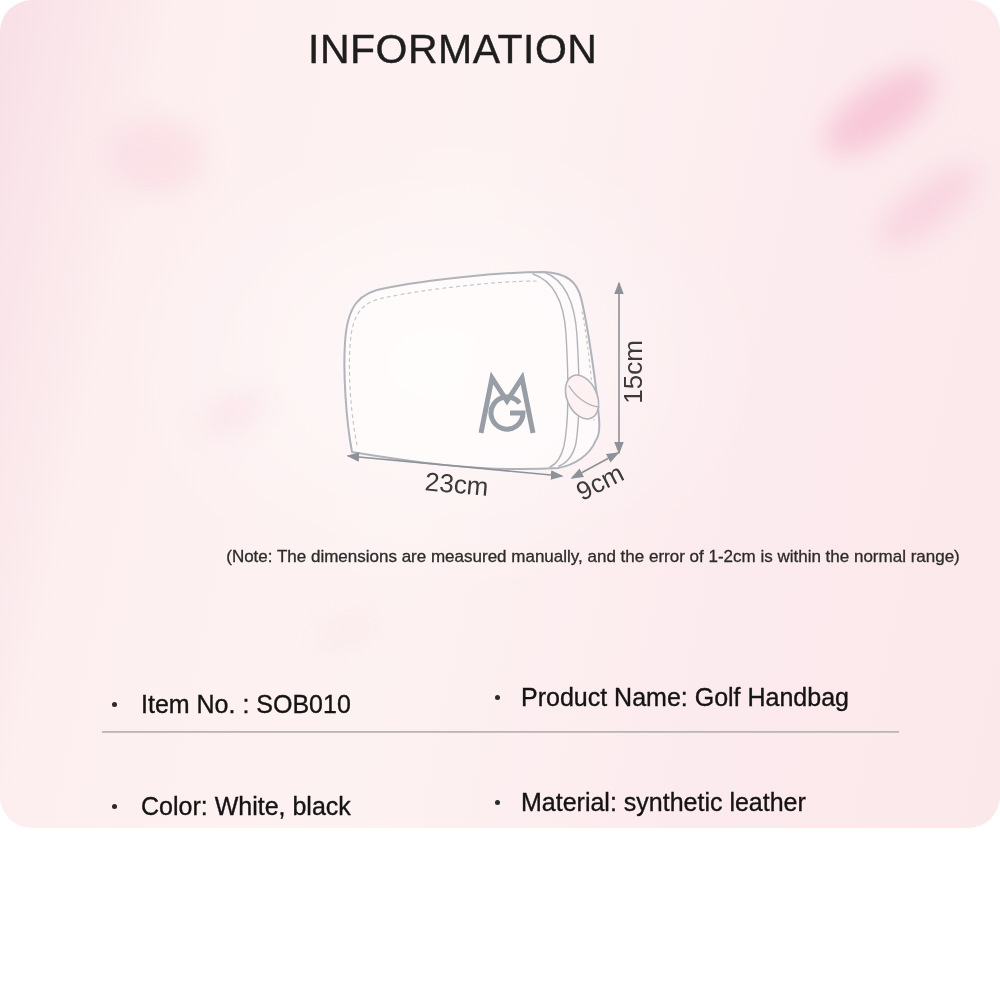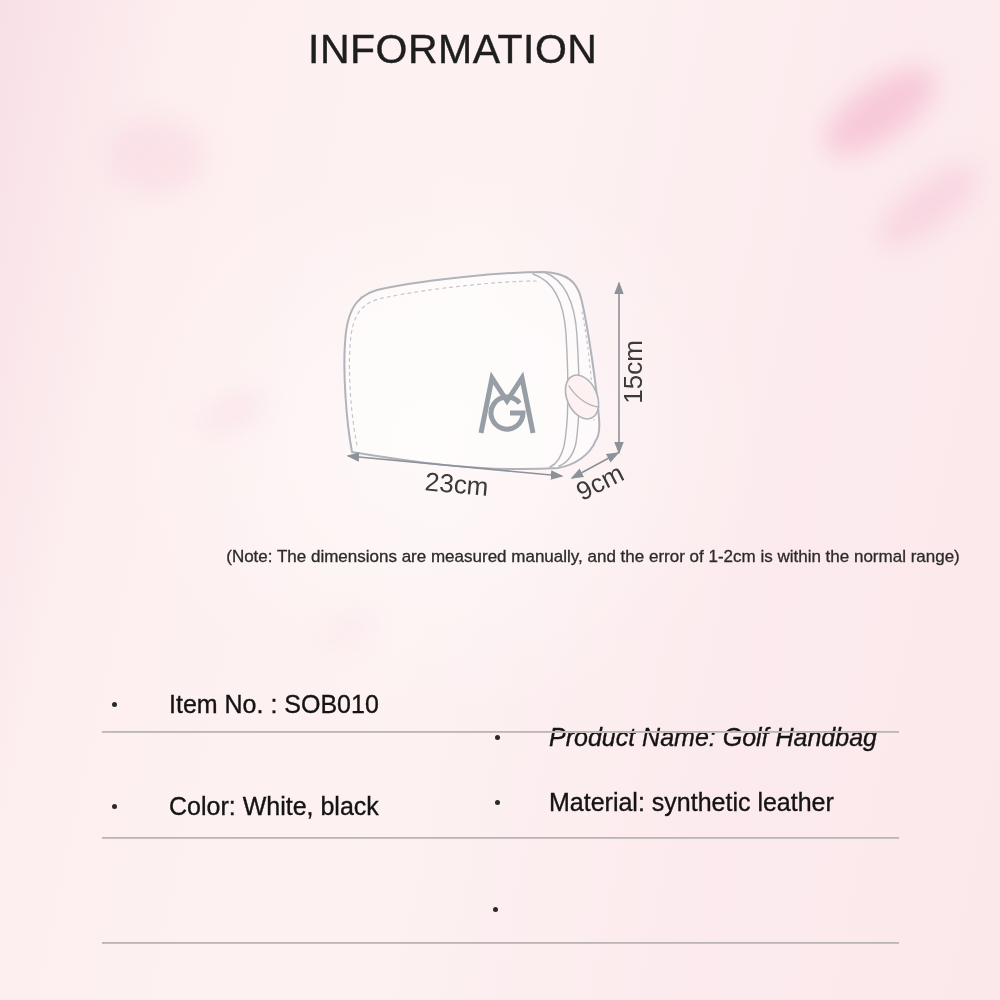--- a/index.html
+++ b/index.html
@@ -1,24 +1,25 @@
 <!DOCTYPE html>
 <html><head>
 <meta charset="utf-8">
 <style>
   html,body{margin:0;padding:0;}
   .canvas{
     position:relative;
-    width:1000px;height:1000px;
+    width:1000px;height:828px;
     overflow:hidden;
     font-family:"Liberation Sans",sans-serif;
     color:#1f1f1f;
     background-image:
       radial-gradient(ellipse 48% 42% at 44% 44%, rgba(255,255,255,0.50), rgba(255,255,255,0) 68%),
       linear-gradient(102deg,#f8e0e6 0%,#fdeff0 16%,#fdf2f2 44%,#fcebee 72%,#fbe8eb 100%);
+    border-radius: 32px;
   }
   
   .petal{position:absolute;border-radius:50%;filter:blur(13px);pointer-events:none;}
   .petal1{left:815px;top:84px;width:130px;height:55px;background:rgba(246,190,210,.75);transform:rotate(-35deg);}
   .petal2{left:868px;top:184px;width:120px;height:44px;background:rgba(247,200,216,.60);transform:rotate(-38deg);}
   .petal3{left:108px;top:118px;width:96px;height:76px;background:rgba(250,214,224,.50);}
   .petal4{left:196px;top:398px;width:72px;height:30px;background:rgba(249,213,223,.42);transform:rotate(-28deg);}
   .petal5{left:316px;top:618px;width:62px;height:26px;background:rgba(250,220,228,.38);transform:rotate(-18deg);}
 
   .page-title{
@@ -40,31 +41,31 @@
 
   .note{
     position:absolute;left:581px;top:535px;margin:12px;
     transform:translateX(-50%);
     font-size:17px;color:#2b2b2b;white-space:nowrap;
     -webkit-text-stroke:.3px #2b2b2b;
   }
 
   .spec-cell{
     position:absolute;display:flex;align-items:center;height:30px;
-    font-size:25px;color:#141414;white-space:nowrap;gap:28px;
+    font-size:25px;color:#141414;white-space:nowrap;
     -webkit-text-stroke:.35px #141414;
   }
   .bullet{
     width:5px;height:5px;border-radius:50%;background:#2a2a2a;
     flex:0 0 auto;
   }
   .spec-cell.col-left .bullet{margin-right:24px;}
   .spec-cell.col-right .bullet{margin-right:21px;}
   .r1l{left:112px;top:689px;}
-  .r1r{left:495px;top:722px;font-style:italic;}
+  .r1r{left:495px;top:682px;}
   .r2l{left:112px;top:791px;}
   .r2r{left:495px;top:787px;}
   .r3l{left:110px;top:897px;}
   .r3r{left:493px;top:894px;}
 
   .divider{
     position:absolute;left:102px;width:797px;height:2px;
     background:linear-gradient(180deg,#b7afaf,#cdc6c6);
   }
   .d1{top:731px;} .d2{top:837px;} .d3{top:942px;}

